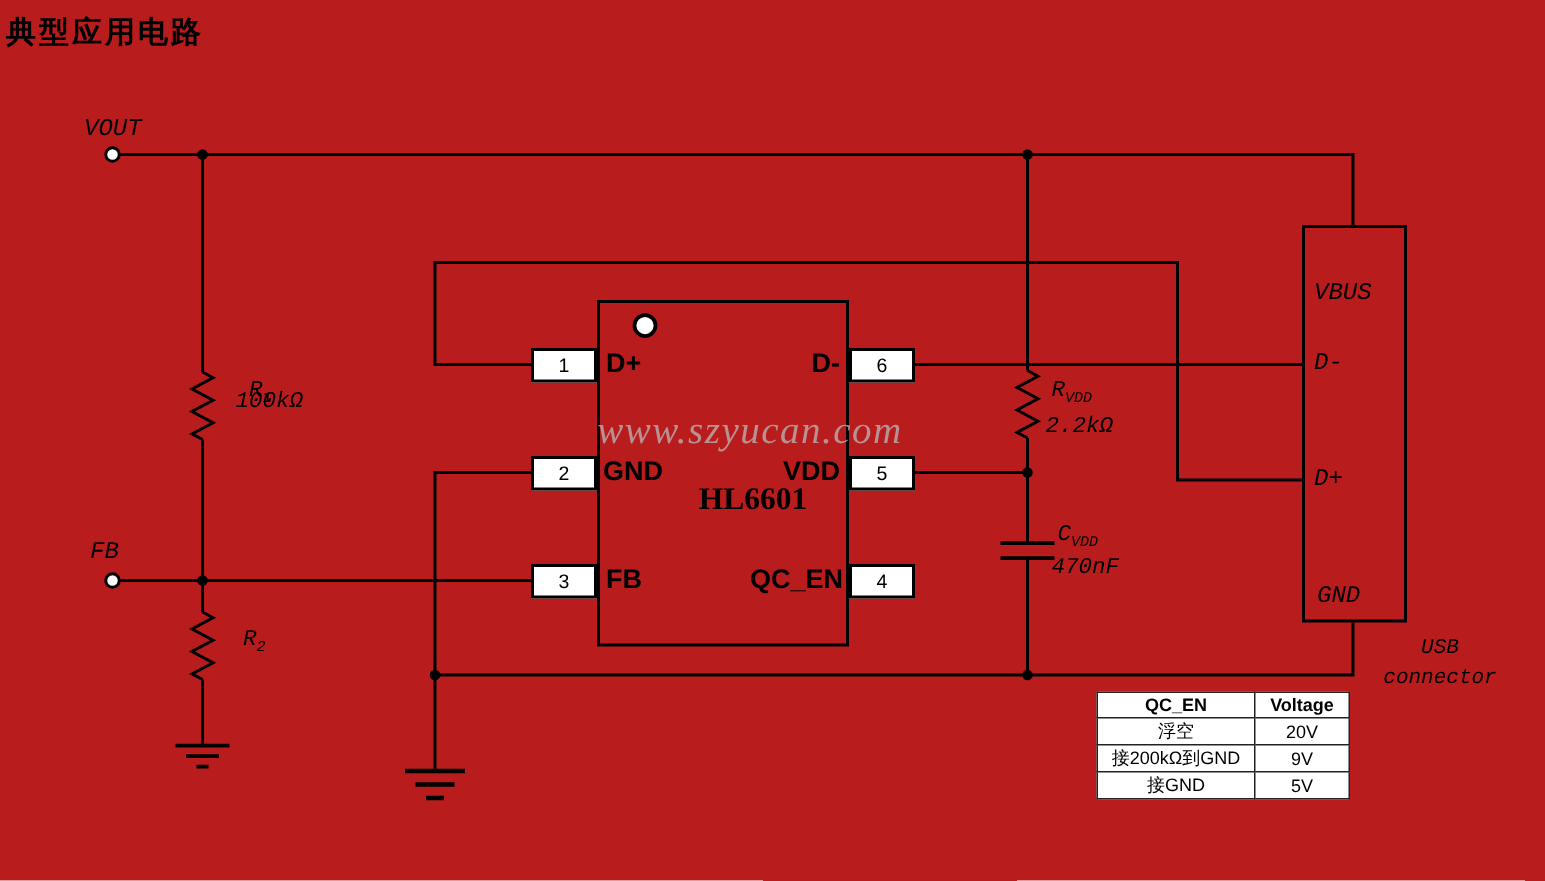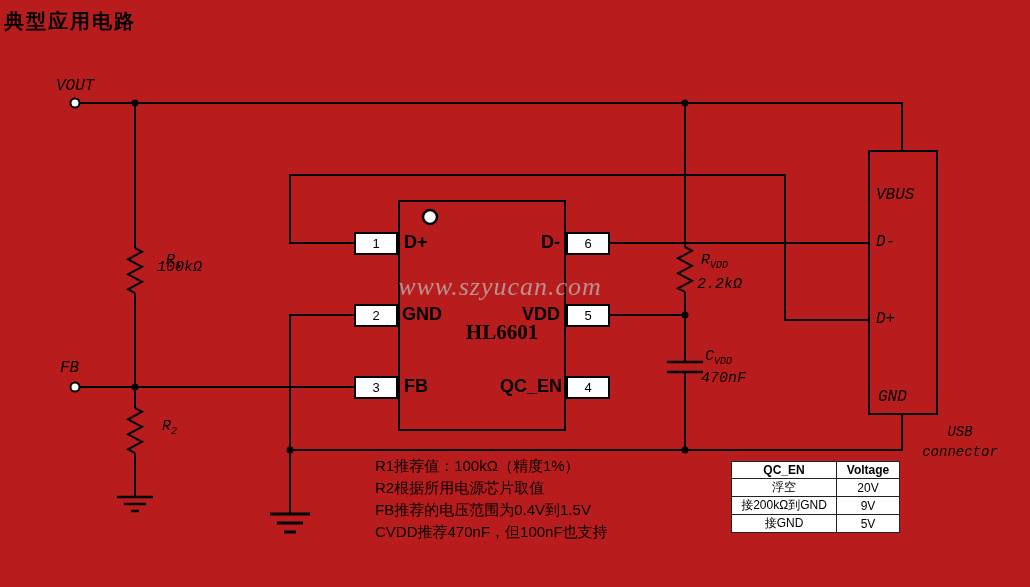--- a/index.html
+++ b/index.html
@@ -159,26 +159,20 @@
   <div id="vbus-box" class="box"></div>
   <div class="conn-label mono" style="left:876px;top:162px;margin-top:24px;">VBUS</div>
   <div class="conn-label mono" style="left:876px;top:233px;">D-</div>
   <div class="conn-label mono" style="left:876px;top:310px;">D+</div>
   <div class="conn-label mono" style="left:878px;top:388px;">GND</div>
   <div id="usb-conn" class="abs mono">
     <div>USB</div>
     <div>connector</div>
   </div>
 
-  <div id="notes" class="abs">
-    <div>R1推荐值：100kΩ（精度1%）</div>
-    <div>R2根据所用电源芯片取值</div>
-    <div>FB推荐的电压范围为0.4V到1.5V</div>
-    <div>CVDD推荐470nF，但100nF也支持</div>
-  </div>
 
   <table id="qc-table">
     <tbody>
         <tr>
       <th class="c1">QC_EN</th>
       <th class="c2">Voltage</th>
     </tr>
     <tr>
       <td class="c1">浮空</td>
       <td class="c2">20V</td>

